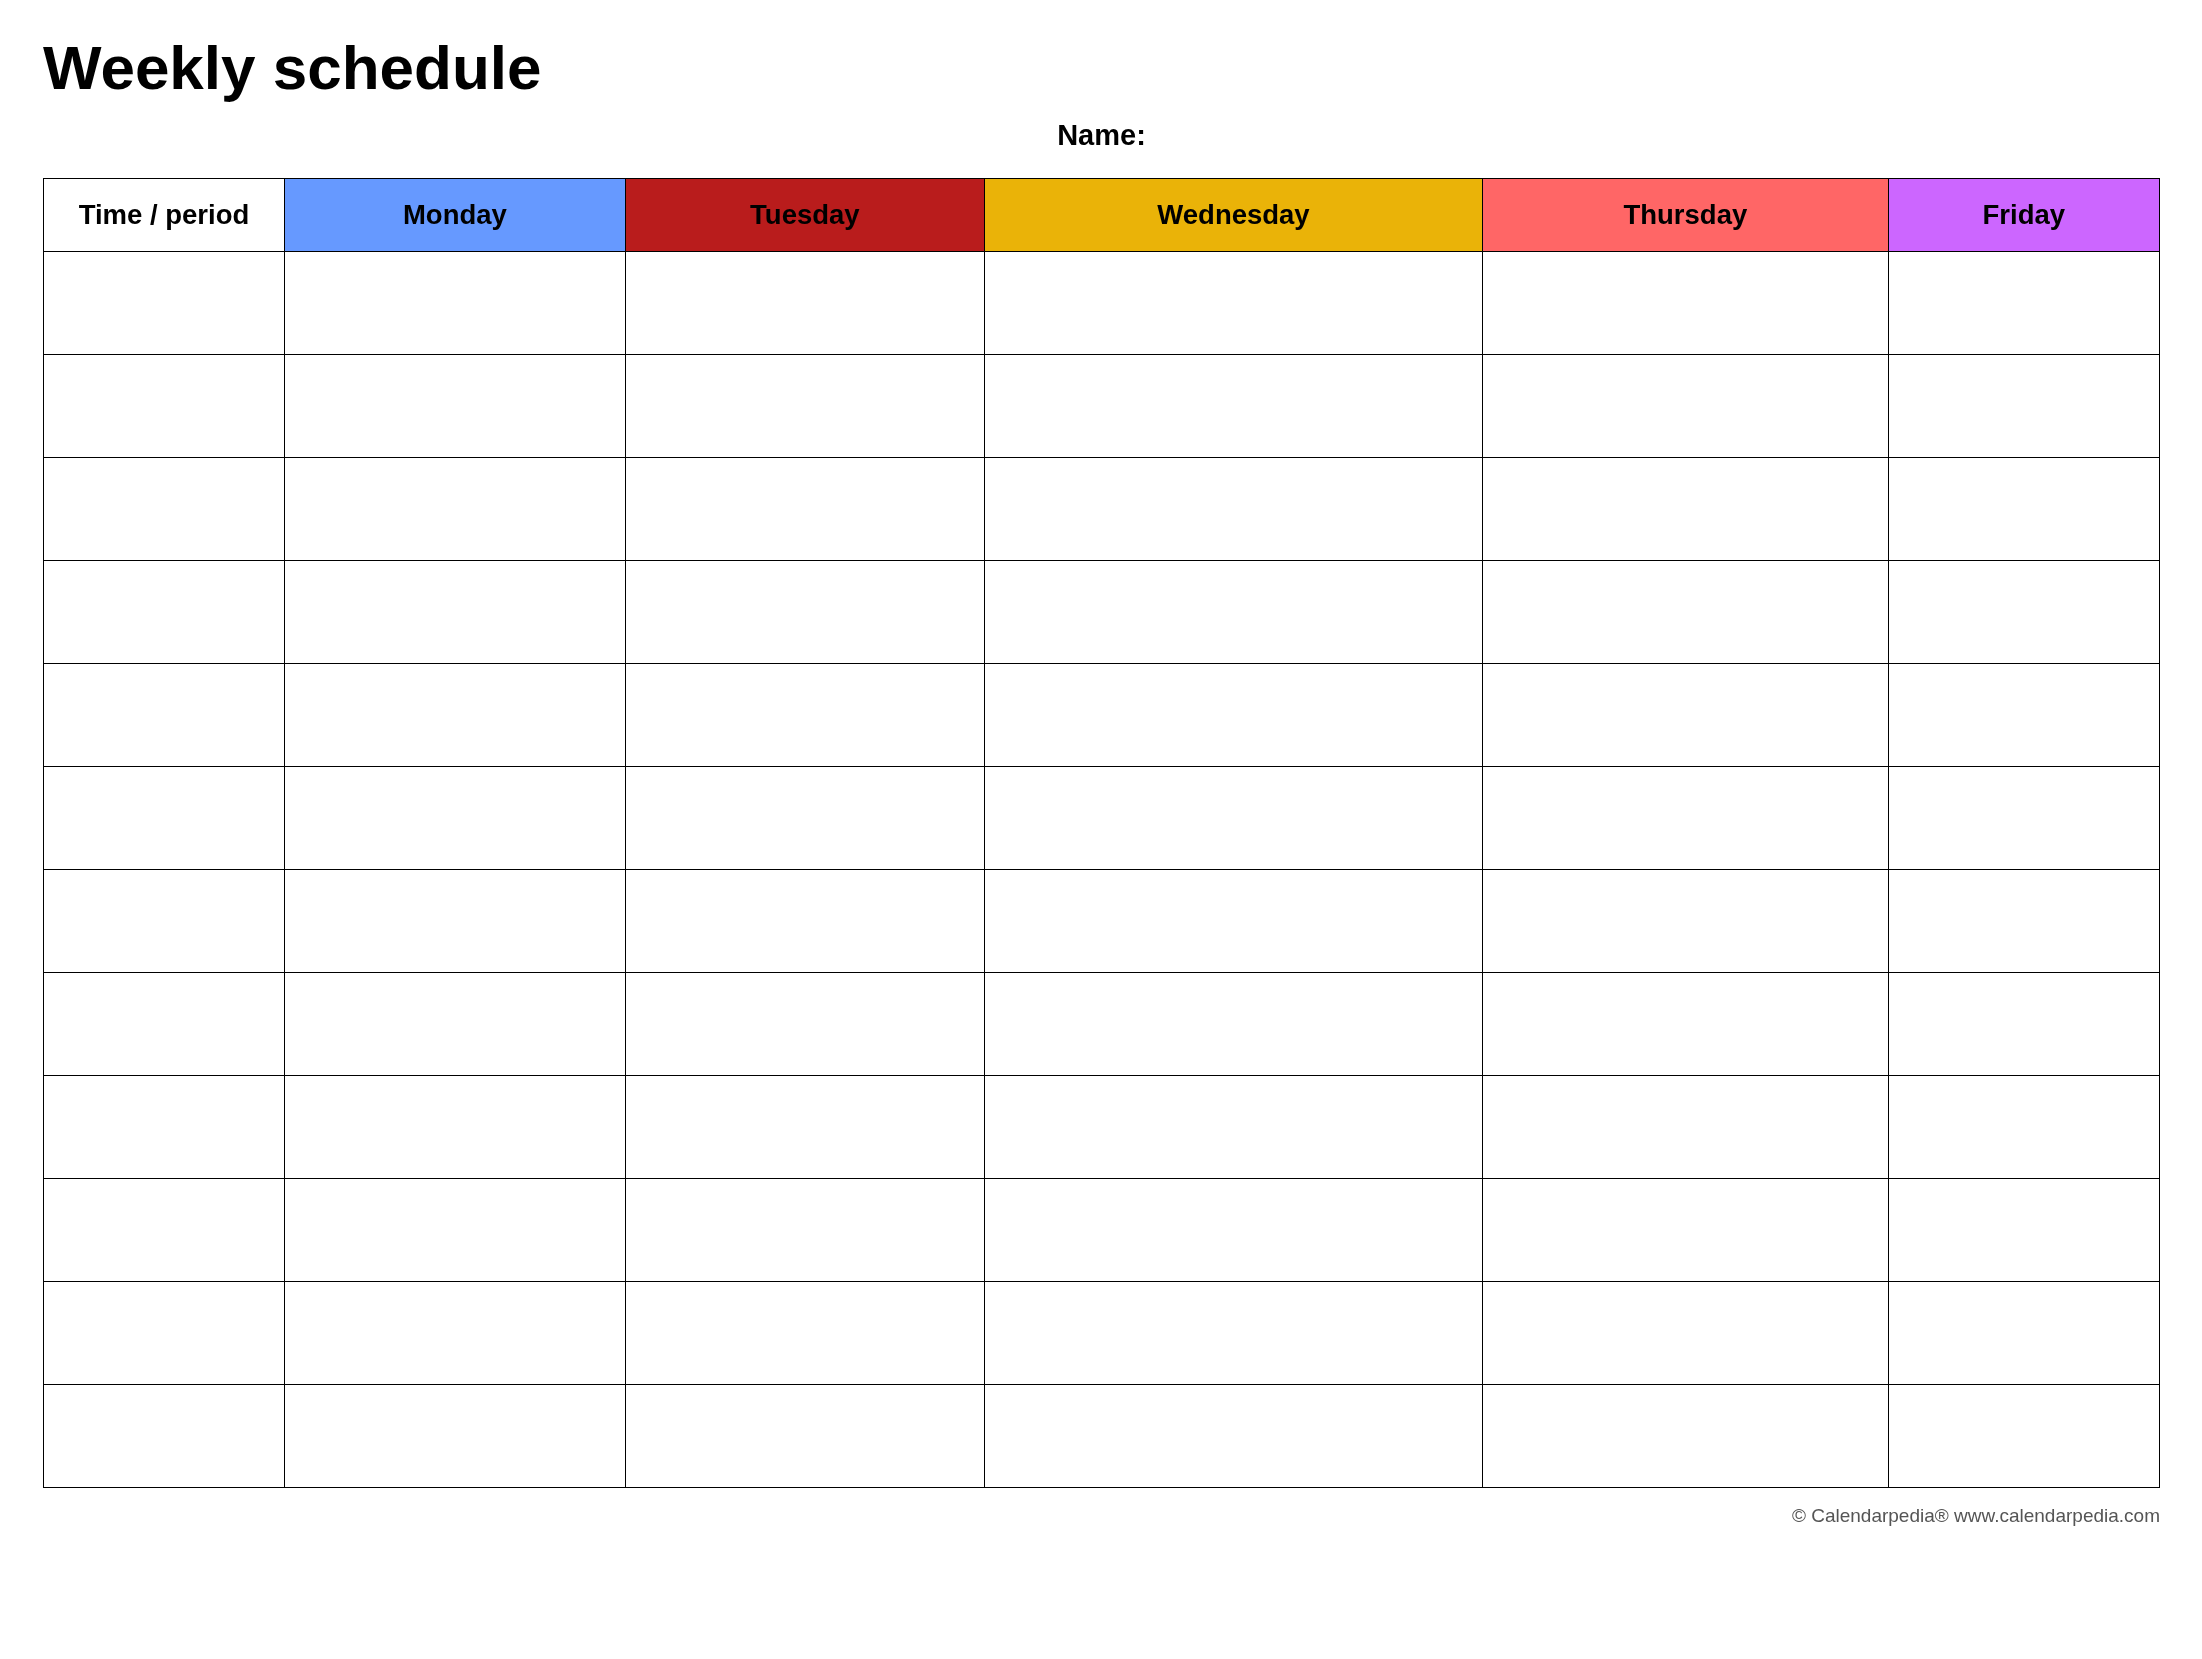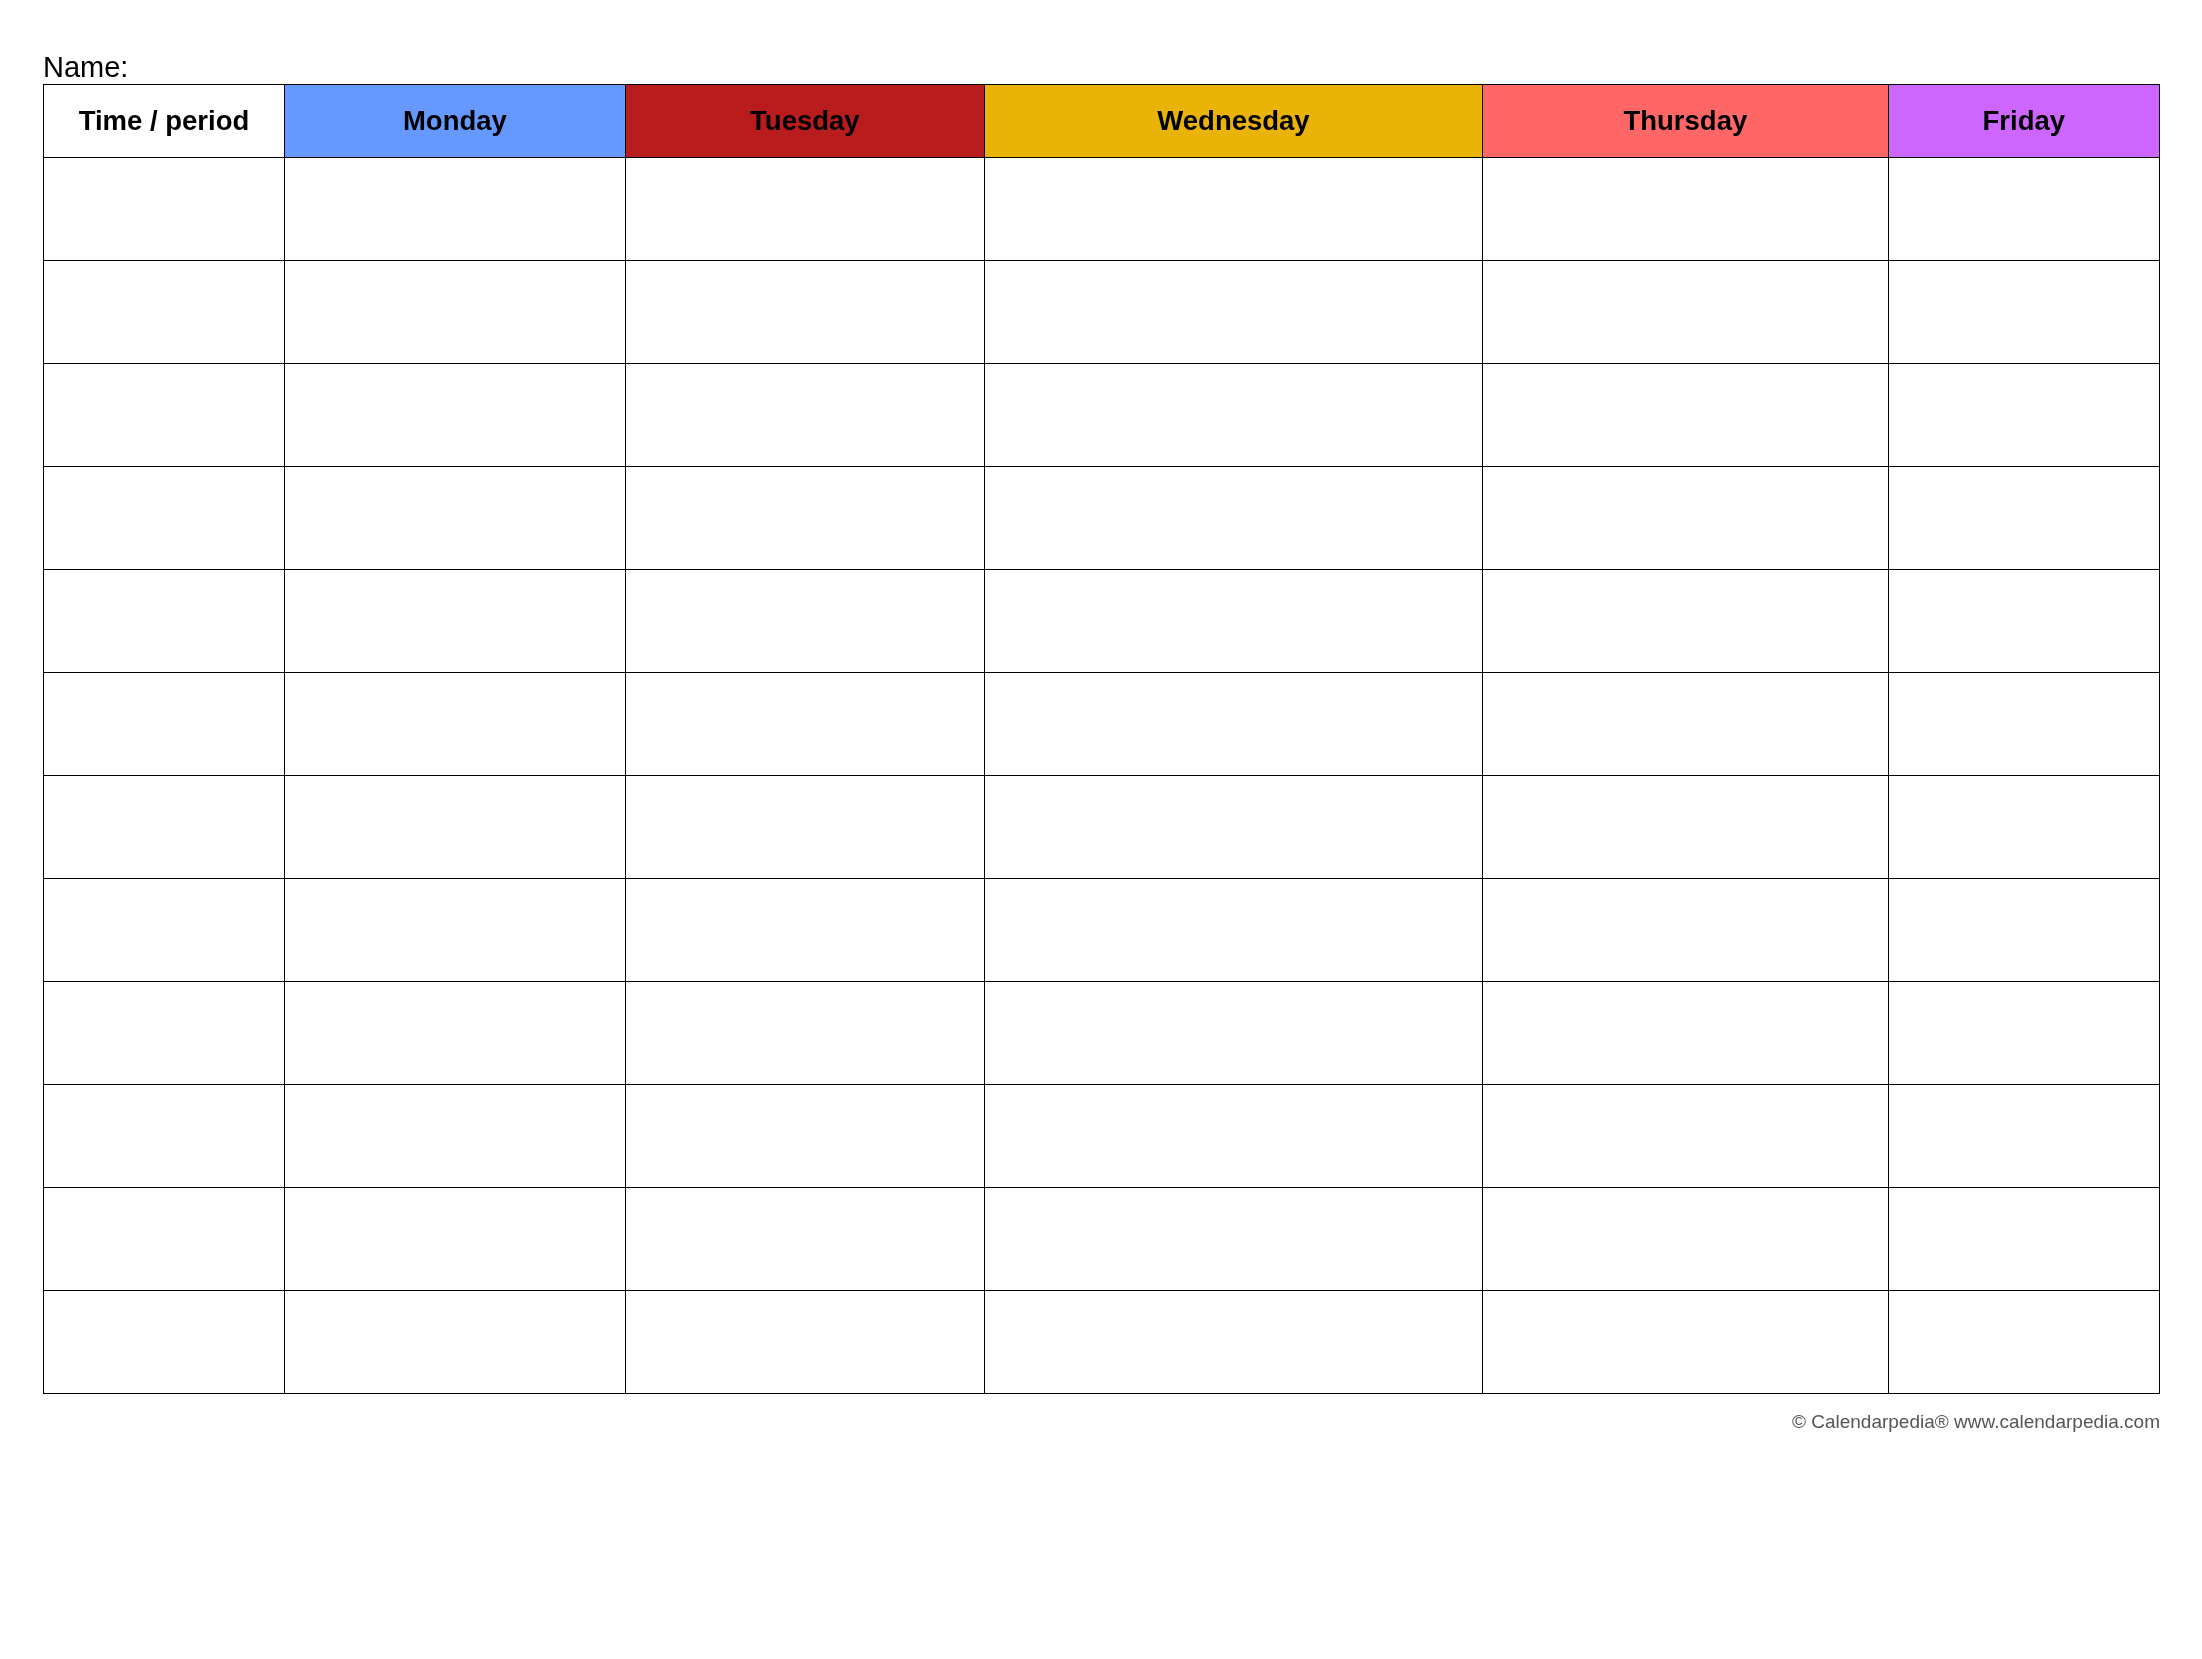--- a/index.html
+++ b/index.html
@@ -49,22 +49,24 @@
     }
 
     .logo-sub {
       font-size: 19px;
       color: #555555;
       margin-top: 3.4px;
     }
 
     .name-label {
       font-size: 29px;
-      font-weight: normal;
-      color: #000000;
+      font-weight: bold;
+      color: #000000;
+      margin-bottom: 26px;
+      text-align: center;
     }
 
     .schedule-table {
       width: 100%;
       border-collapse: collapse;
       border: 1.7px solid #000000;
     }
 
     .schedule-table th,
     .schedule-table td {
@@ -120,20 +122,21 @@
       margin-top: 17px;
       font-size: 19px;
       color: #555555;
       text-align: right;
     }
   </style>
 </head>
 <body>
 
 <div class="header-section">
+  <h1 class="page-title">Weekly schedule</h1>
 </div>
 
 <div class="name-label">Name:</div>
 
 <table class="schedule-table">
   <thead>
     <tr>
       <th class="th-time">
         <span>Time / period</span>
       </th>

